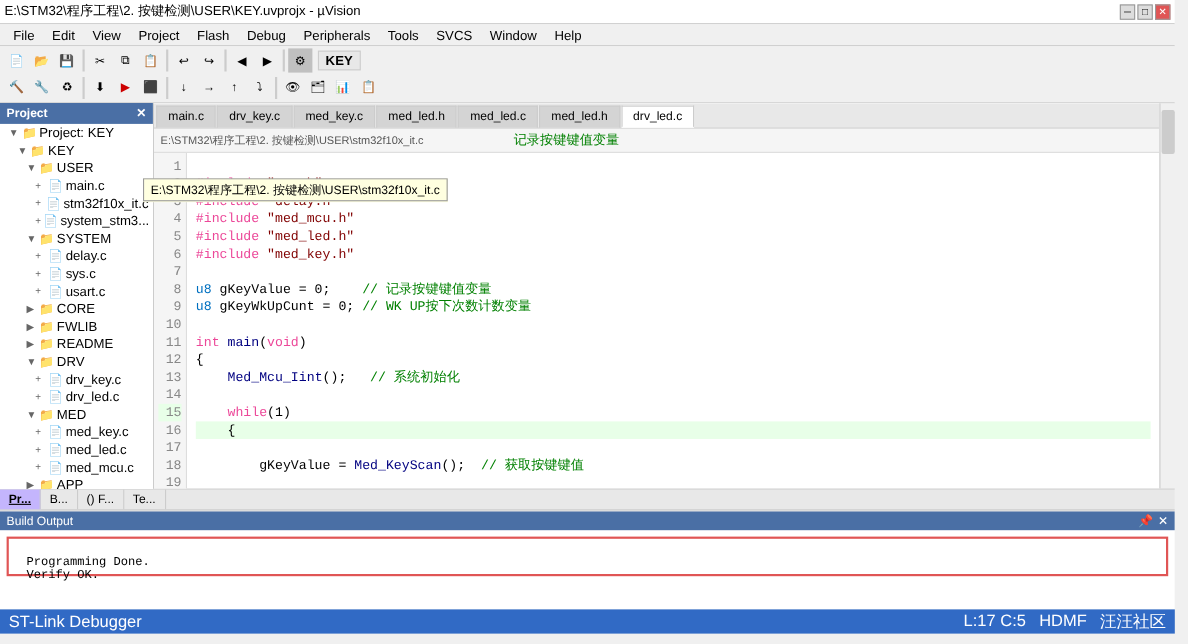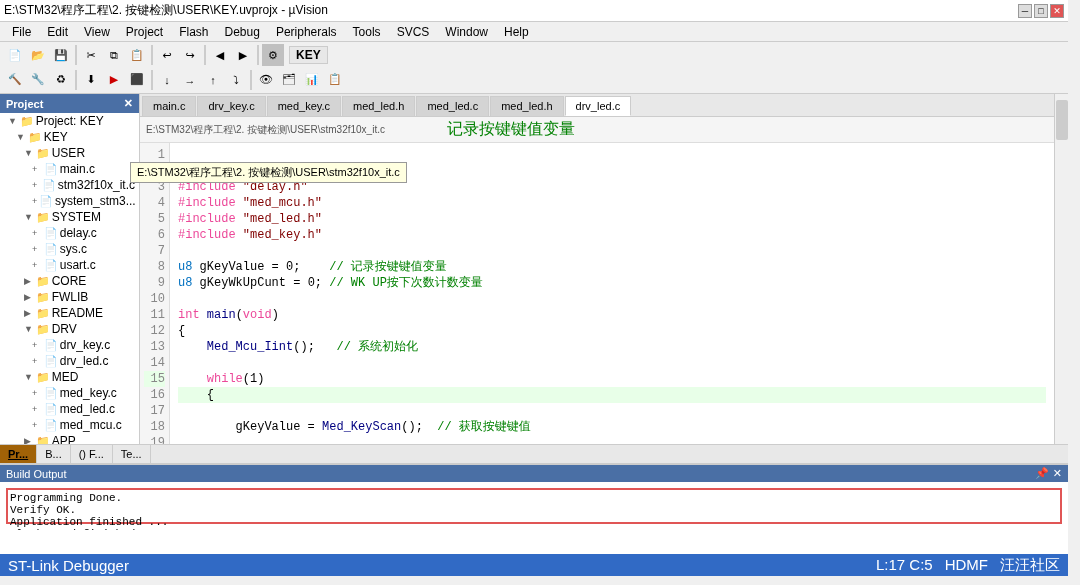--- a/index.html
+++ b/index.html
@@ -46,27 +46,27 @@
     #line-numbers { background: #f5f5f5; border-right: 1px solid #ddd; padding: 4px 4px; color: #888; text-align: right; min-width: 30px; user-select: none; line-height: 16px; }
     #code-content { flex: 1; padding: 4px 8px; line-height: 16px; overflow: auto; white-space: pre; }
     
     
     #breadcrumb { background: #f5f5f5; border-bottom: 1px solid #ddd; padding: 2px 6px; font-size: 11px; color: #333; display: flex; align-items: center; gap: 2px; }
     
     
     #build-output { height: 90px; background: #fff; border-top: 1px solid #ccc; }
     #build-header { background: #4a6fa5; color: #fff; padding: 2px 6px; font-size: 11px; display: flex; justify-content: space-between; align-items: center; }
     #build-content { padding: 4px; font-family: 'Courier New', monospace; font-size: 11px; color: #000; height: calc(90px - 20px - 22px); overflow: auto; }
-    #build-frame { border: 2px solid #e05555; margin: 2px; padding: 2px; height: calc(100% - 4px); }
+    #build-frame { border: 2px solid #e05555; margin: 2px; padding: 16px; height: calc(100% - 4px); }
     
     
     #status-bar { background: #316ac5; color: #fff; height: 22px; display: flex; align-items: center; justify-content: space-between; padding: 0 8px; font-size: 15px; }
     .status-section { display: flex; gap: 12px; }
     .panel-tab { padding: 3px 8px; font-size: 11px; cursor: pointer; border-right: 1px solid #ccc; }
-    .panel-tab.active { background: #a16207; font-weight: bold; text-decoration: underline; }
+    .panel-tab.active { background: #c4b5fd; font-weight: bold; text-decoration: underline; }
     
     
     #tooltip-overlay { position: absolute; background: #ffffe0; border: 1px solid #999; padding: 2px 6px; font-size: 11px; top: 162px; left: 130px; white-space: nowrap; z-index: 100; }
     
     
     #right-panel { width: 16px; background: #f0f0f0; border-left: 1px solid #ccc; display: flex; flex-direction: column; align-items: center; padding: 2px 0; }
     
     
     .kw { color: #ec4899; }
     .cm { color: #008000; }
@@ -265,21 +265,21 @@
       <div class="tab">drv_key.c</div>
       <div class="tab">med_key.c</div>
       <div class="tab">med_led.h</div>
       <div class="tab">med_led.c</div>
       <div class="tab">med_led.h</div>
       <div class="tab active">drv_led.c</div>
     </div>
 
     <div id="breadcrumb">
       <span style="font-size:10px; color:#555;">E:\STM32\程序工程\2. 按键检测\USER\stm32f10x_it.c</span>
-      <span style="color:#008000; font-size:16px; margin-left: 60px;">记录按键键值变量</span>
+      <span style="color:#008000; font-size:12px; margin-left: 80px;">记录按键键值变量</span>
     </div>
 
     <div id="code-area">
       <div id="line-numbers">
         <div>1</div>
             <div>2</div>
             <div>3</div>
             <div>4</div>
             <div>5</div>
         <div>6</div>

